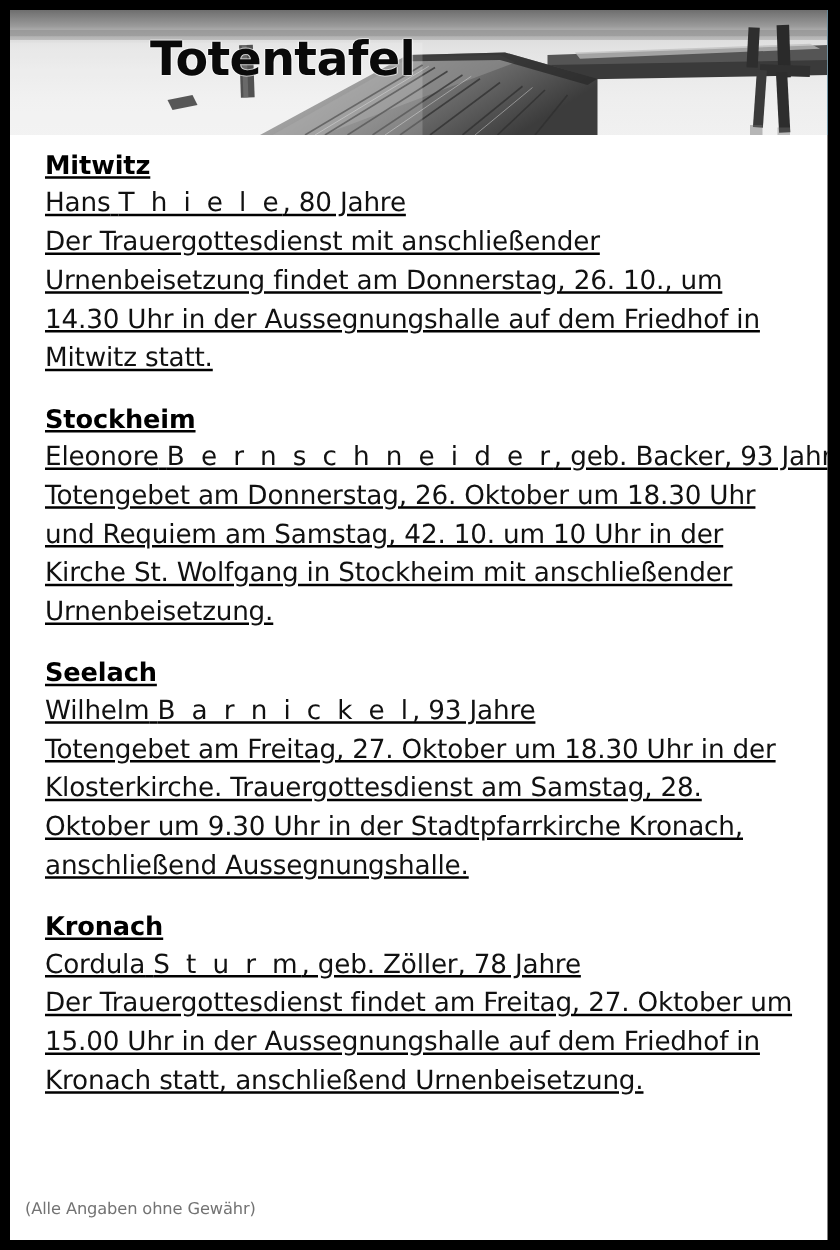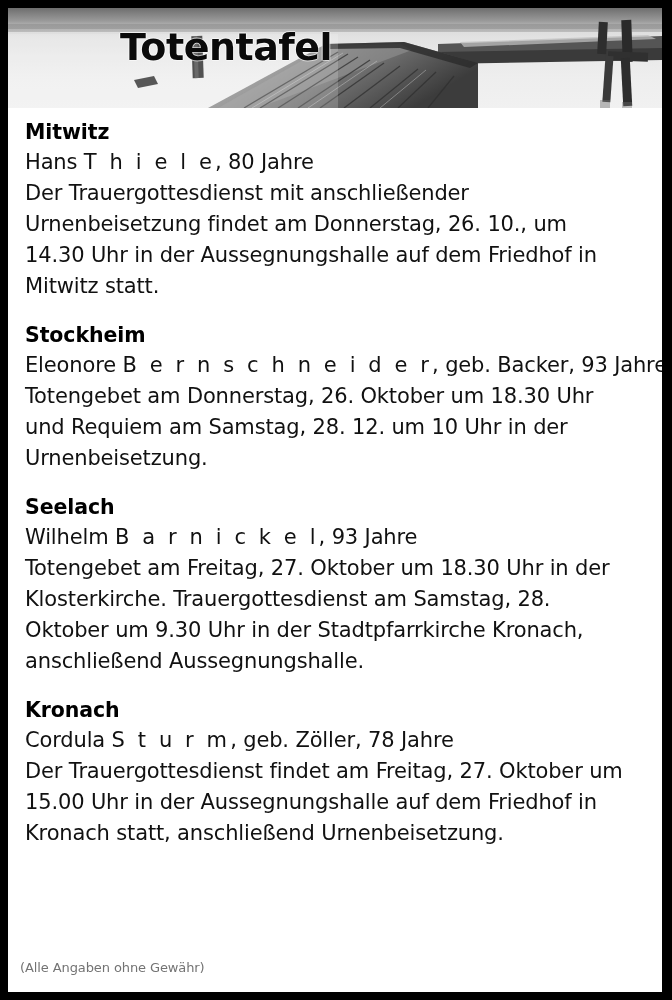--- a/index.html
+++ b/index.html
@@ -69,21 +69,22 @@
   }
 
   
   .content {
     position: relative;
     padding: 9px 12px 0 12px;
     box-sizing: border-box;
   }
 
   .entry {
-    margin: 0 0 18px 5px;
+    margin: 0 0 18px 16px;
+    text-decoration: underline;
   }
   .entry:last-of-type { margin-bottom: 0; }
 
   .entry-place {
     font-size: 20.5px;
     font-weight: 700;
     color: #000000;
     line-height: 30px;
     margin: 0;
     letter-spacing: -0.1px;
@@ -210,21 +211,22 @@
         <div class="entry-line">Der Trauergottesdienst mit anschließender</div>
         <div class="entry-line">Urnenbeisetzung findet am Donnerstag, 26. 10., um</div>
         <div class="entry-line">14.30 Uhr in der Aussegnungshalle auf dem Friedhof in</div>
         <div class="entry-line">Mitwitz statt.</div>
       </div>
 
       <div class="entry">
         <div class="entry-place">Stockheim</div>
         <div class="entry-line"><span>Eleonore</span><span> </span><span class="surname">B e r n s c h n e i d e r</span><span>, geb. Backer, 93 Jahre</span></div>
         <div class="entry-line">Totengebet am Donnerstag, 26. Oktober um 18.30 Uhr</div>
-        <div class="entry-line">und Requiem am Samstag, 28. 12. um 10 Uhr in der</div>
+        <div class="entry-line">und Requiem am Samstag, 42. 10. um 10 Uhr in der</div>
+        <div class="entry-line">Kirche St. Wolfgang in Stockheim mit anschließender</div>
         <div class="entry-line">Urnenbeisetzung.</div>
       </div>
 
       <div class="entry">
         <div class="entry-place">Seelach</div>
         <div class="entry-line"><span>Wilhelm</span><span> </span><span class="surname">B a r n i c k e l</span><span>, 93 Jahre</span></div>
         <div class="entry-line">Totengebet am Freitag, 27. Oktober um 18.30 Uhr in der</div>
         <div class="entry-line">Klosterkirche. Trauergottesdienst am Samstag, 28.</div>
         <div class="entry-line">Oktober um 9.30 Uhr in der Stadtpfarrkirche Kronach,</div>
         <div class="entry-line">anschließend Aussegnungshalle.</div>

